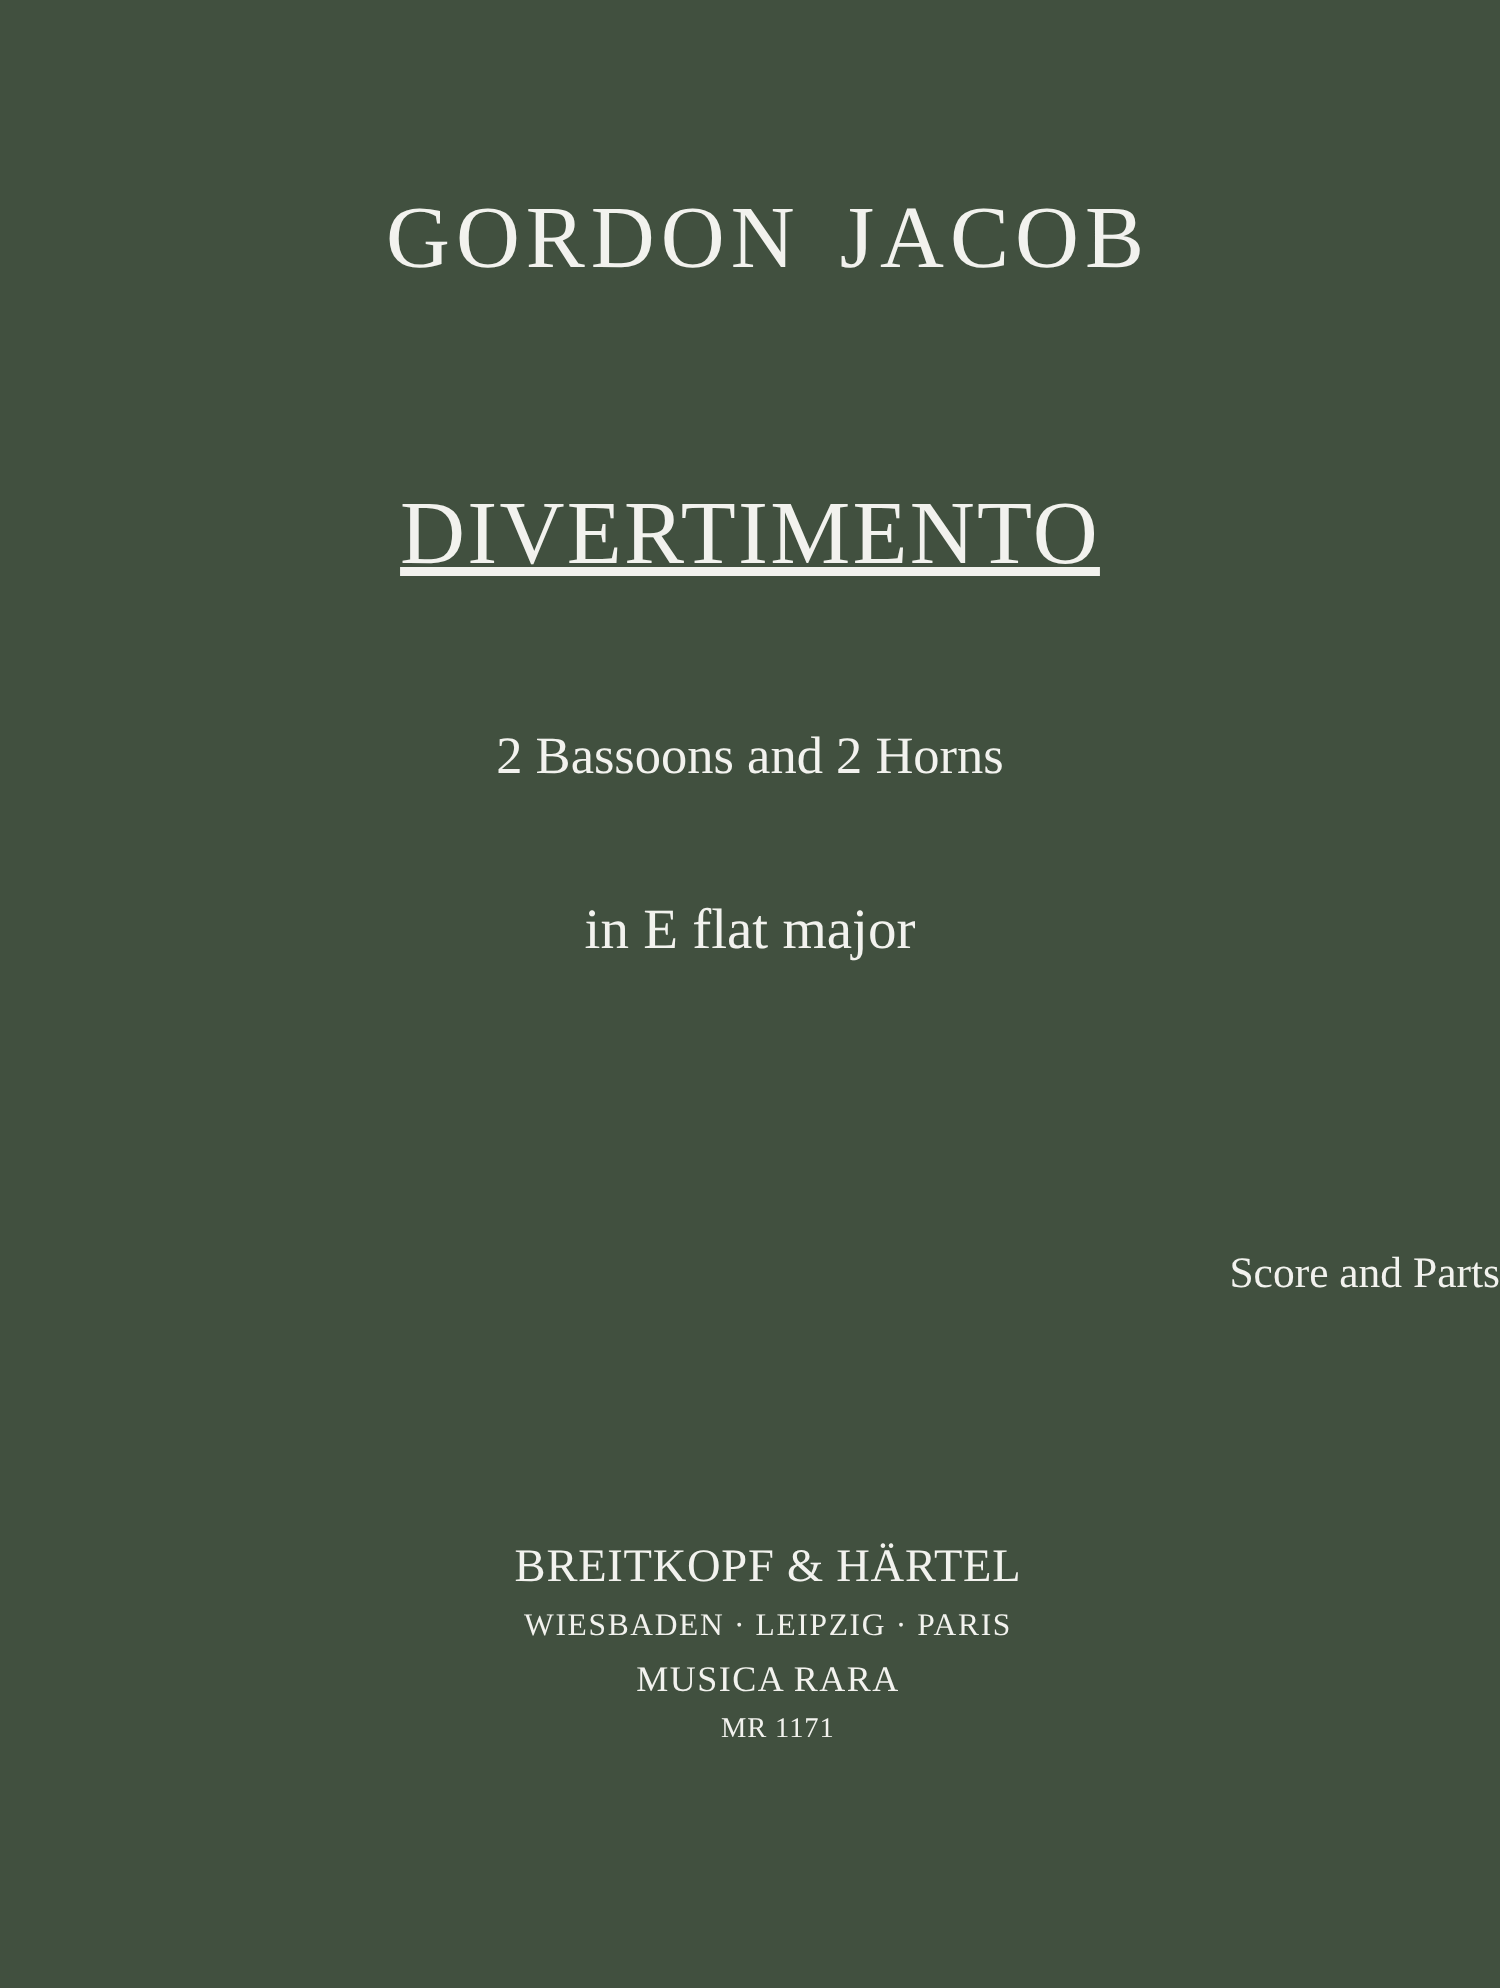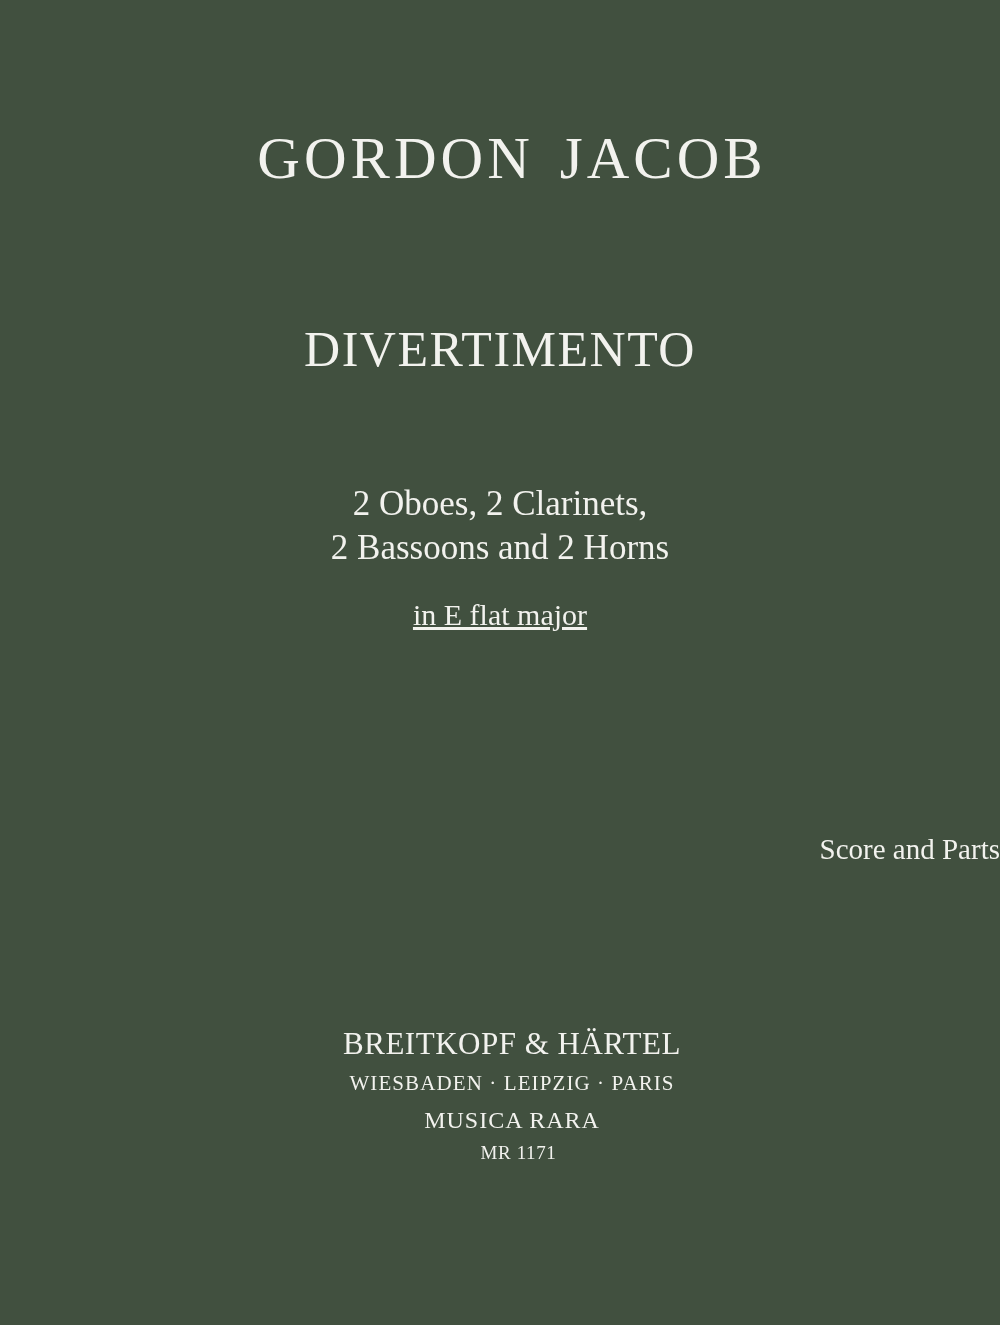--- a/index.html
+++ b/index.html
@@ -35,23 +35,24 @@
   .composer .gap {
     display: inline-block;
     width: 26px;
   }
   .title {
     position: absolute;
     top: 322px;
     left: 0;
     width: 100%;
     text-align: center;
-    font-size: 50px;
+    font-size: 60px;
     letter-spacing: 1.5px;
     line-height: 1.1;
+    text-decoration: underline;
   }
   .for-line {
     position: absolute;
     top: 428px;
     left: 0;
     width: 100%;
     text-align: center;
     font-size: 27px;
   }
   .instrumentation {
@@ -62,22 +63,21 @@
     text-align: center;
     font-size: 35px;
     line-height: 1.26;
   }
   .key-line {
     position: absolute;
     top: 598px;
     left: 0;
     width: 100%;
     text-align: center;
-    font-size: 30px;
-    text-decoration: underline;
+    font-size: 38px;
   }
   .score-parts {
     position: absolute;
     top: 833px;
     left: 0;
     width: 100%;
     text-align: right;
     font-size: 29px;
   }
   .publisher-block {
@@ -115,21 +115,20 @@
 <div class="cover">
 
   <div class="composer">
     <span>GORDON</span><span class="gap"></span><span>JACOB</span>
   </div>
 
   <div class="title">DIVERTIMENTO</div>
 
 
   <div class="instrumentation">
-    <div>2 Oboes, 2 Clarinets,</div>
     <div>2 Bassoons and 2 Horns</div>
   </div>
 
   <div class="key-line">in E flat major</div>
 
   <div class="score-parts">Score and Parts</div>
 
   <div class="publisher-block">
     <div class="publisher-name">BREITKOPF &amp; HÄRTEL</div>
     <div class="publisher-cities">WIESBADEN · LEIPZIG · PARIS</div>

